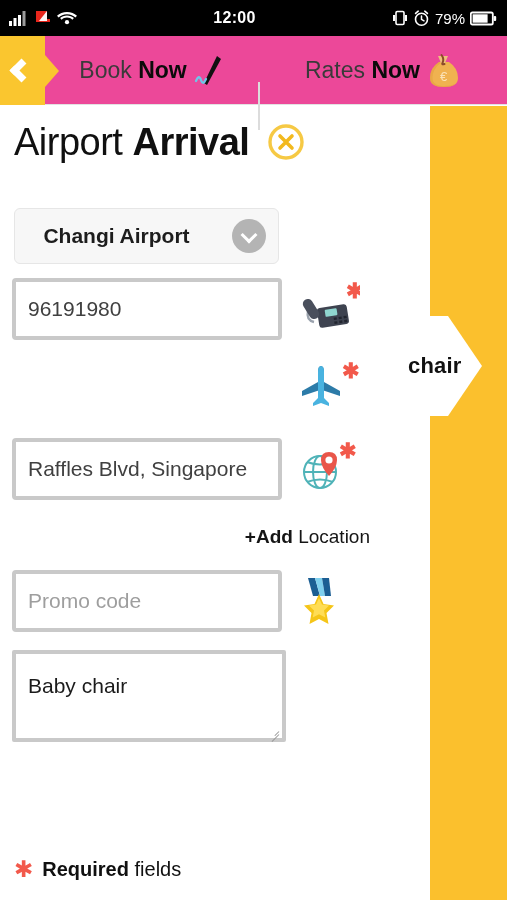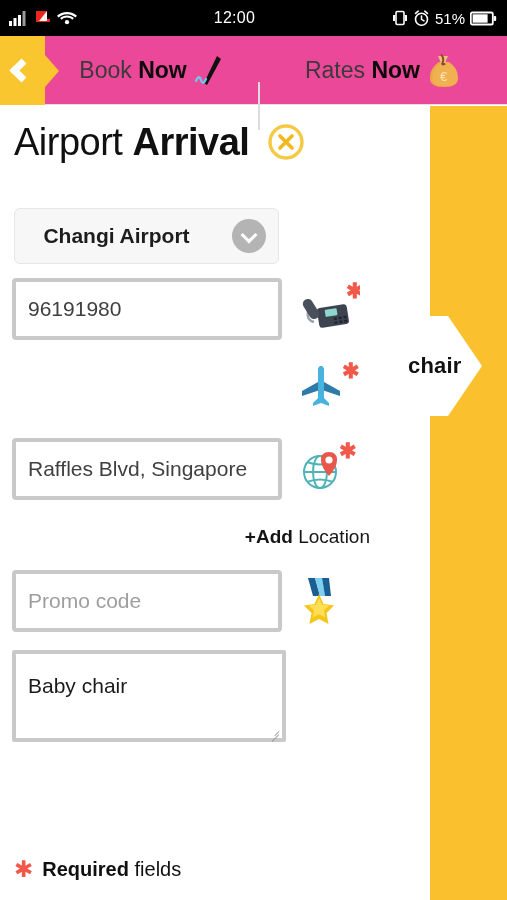--- a/index.html
+++ b/index.html
@@ -9,21 +9,21 @@
     font-family:"Liberation Sans", sans-serif;
     -webkit-font-smoothing:antialiased;
   }
 
   
   #statusbar{
     position:absolute; left:0; top:0; width:507px; height:36px;
     background:#000; color:#fff; display:flex; align-items:center;
   }
   #statusbar .sb-left{ display:flex; align-items:center; gap:6px; padding-left:9px; flex:0 0 auto; }
-  #statusbar .sb-mid{ flex:1 1 auto; display:flex; justify-content:center; align-items:center; }
+  #statusbar .sb-mid{ flex:1 1 auto; display:flex; justify-content:center; align-items:center;font-weight:bold; }
   #statusbar .sb-right{ display:flex; align-items:center; gap:5px; padding-right:10px; flex:0 0 auto; }
   .sb-clock{ font-size:16px; letter-spacing:.3px; color:#fff; }
   .sb-batt-text{ font-size:15px; color:#fff; }
 
   
   #tabbar{
     position:absolute; left:0; top:36px; width:507px; height:69px;
     background:#ec4899; border-bottom:1px solid #e2e2e2;
   }
   #backbtn{
@@ -179,21 +179,21 @@
       <rect x="4" y="1.5" width="8" height="13" rx="1.2" fill="none" stroke="#fff" stroke-width="1.6"></rect>
       <rect x="1" y="5" width="2" height="6" fill="#fff"></rect>
       <rect x="13" y="5" width="2" height="6" fill="#fff"></rect>
     </svg>
     <svg width="17" height="17" viewBox="0 0 17 17">
       <circle cx="8.5" cy="9.3" r="6" fill="none" stroke="#fff" stroke-width="1.6"></circle>
       <path d="M8.5 6 L8.5 9.3 L11 10.8" stroke="#fff" stroke-width="1.5" fill="none" stroke-linecap="round"></path>
       <path d="M2.6 3.4 L5.2 1.2" stroke="#fff" stroke-width="1.6" stroke-linecap="round"></path>
       <path d="M14.4 3.4 L11.8 1.2" stroke="#fff" stroke-width="1.6" stroke-linecap="round"></path>
     </svg>
-    <span class="sb-batt-text">51%</span>
+    <span class="sb-batt-text">79%</span>
     <svg width="27" height="15" viewBox="0 0 27 15">
       <rect x="0.8" y="1.5" width="22" height="12" rx="1.6" fill="none" stroke="#fff" stroke-width="1.8"></rect>
       <rect x="2.6" y="3.3" width="15" height="8.4" fill="#fff"></rect>
       <rect x="23.6" y="5" width="2.6" height="5" rx="1" fill="#fff"></rect>
     </svg>
   </div>
 </div>
 
 <div id="tabbar">
 

